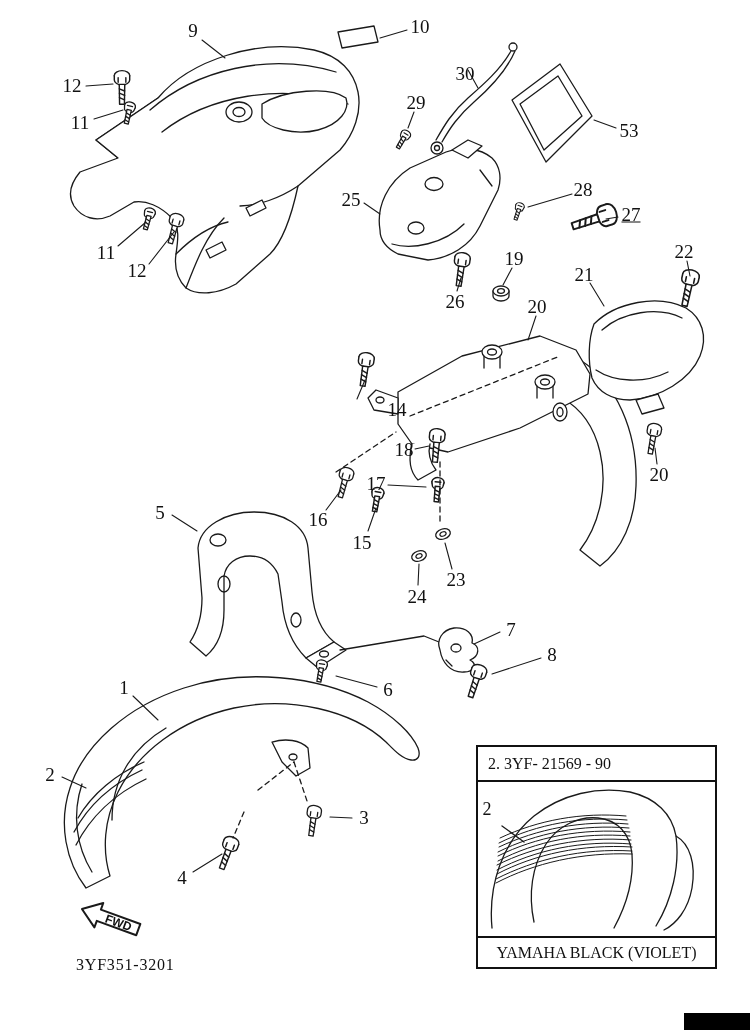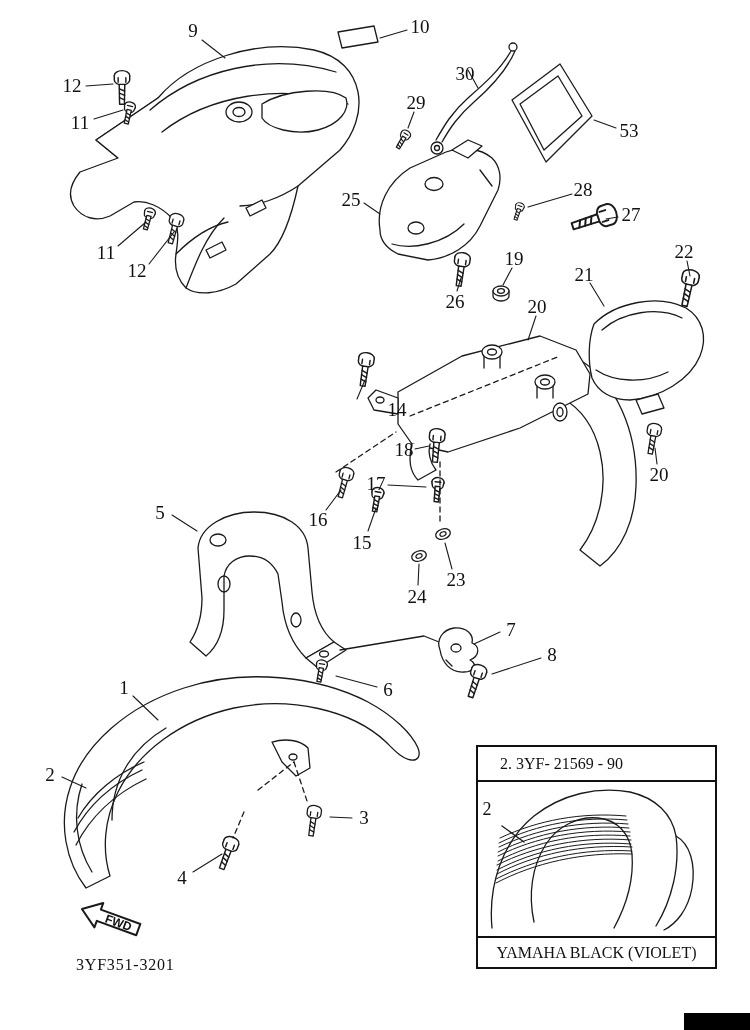--- a/index.html
+++ b/index.html
@@ -19,21 +19,21 @@
   }
   .part-code {
     position:absolute; left:76px; top:956px; font-size:16px;
     letter-spacing:0.8px; color:#111;
   }
   .inset {
     position:absolute; left:476px; top:745px; width:241px; height:224px;
     border:2px solid #111; background:#fff; display:flex; flex-direction:column;
   }
   .inset-title {
-    height:35px; line-height:33px; padding-left:22px;
+    height:35px; line-height:33px; padding-left:10px;
     border-bottom:2px solid #111; font-size:16px;
   }
   .inset-art { position:relative; flex:1; overflow:hidden; }
   .inset-art svg { position:absolute; inset:0; }
   .inset-callout { position:absolute; left:9px; top:27px; font-size:18px; }
   .inset-caption {
     height:31px; line-height:29px; border-top:2px solid #111;
     text-align:center; font-size:16px; white-space:nowrap;
   }
   .corner-mark { position:absolute; left:684px; top:1013px; width:66px; height:17px; background:#000; }
@@ -258,21 +258,21 @@
   <div class="callout-layer" id="callout-layer">
       <span class="callout" style="left: 193px; top: 30px;">9</span>
       <span class="callout" style="left: 420px; top: 26px;">10</span>
       <span class="callout" style="left: 72px; top: 85px;">12</span>
       <span class="callout" style="left: 80px; top: 122px;">11</span>
       <span class="callout" style="left: 465px; top: 41px; margin-top: 32px;">30</span>
       <span class="callout" style="left: 416px; top: 102px;">29</span>
       <span class="callout" style="left: 629px; top: 130px;">53</span>
       <span class="callout" style="left: 351px; top: 199px;">25</span>
       <span class="callout" style="left: 583px; top: 189px;">28</span>
-      <span class="callout" style="left: 631px; top: 214px;">27</span>
+      <span class="callout" style="left: 631px; top: 214px; text-decoration: underline;">27</span>
       <span class="callout" style="left: 106px; top: 252px;">11</span>
       <span class="callout" style="left: 137px; top: 270px;">12</span>
       <span class="callout" style="left: 455px; top: 301px;">26</span>
       <span class="callout" style="left: 514px; top: 258px;">19</span>
       <span class="callout" style="left: 537px; top: 306px;">20</span>
       <span class="callout" style="left: 584px; top: 274px;">21</span>
       <span class="callout" style="left: 684px; top: 251px;">22</span>
       <span class="callout" style="left: 352px; top: 409px; margin-left: 45px;">14</span>
       <span class="callout" style="left: 404px; top: 449px;">18</span>
       <span class="callout" style="left: 659px; top: 474px; text-align: center;">20</span>

